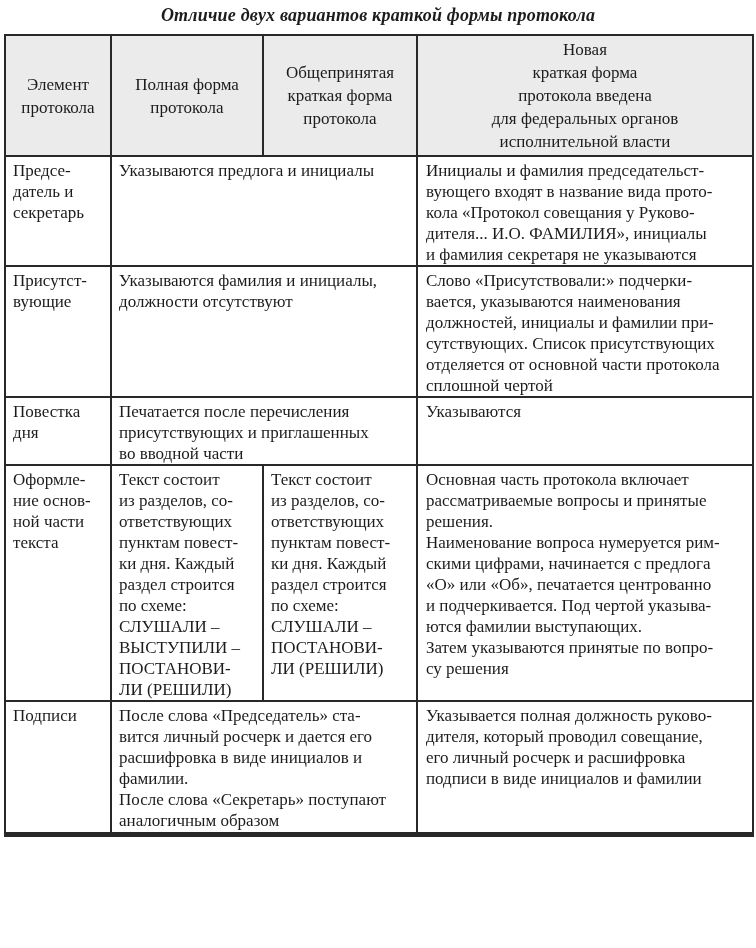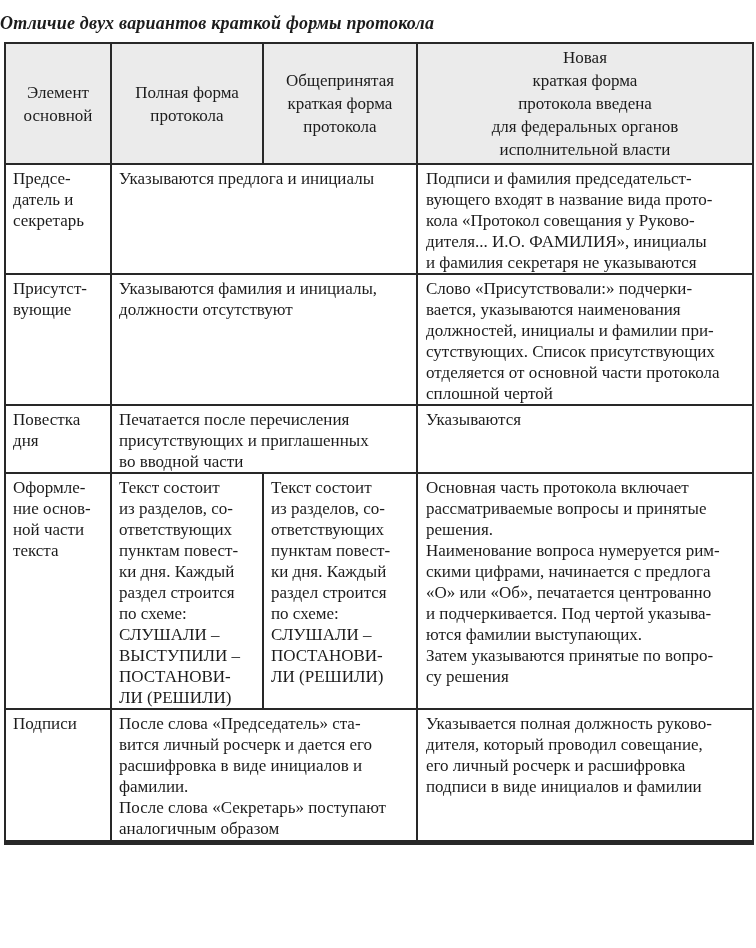--- a/index.html
+++ b/index.html
@@ -10,24 +10,25 @@
   html,body{margin:0;padding:0;background:#fff;}
   .page{
     position:relative;
     width:756px;height:948px;
     background:#fff;
     font-family:"Liberation Serif","DejaVu Serif",serif;
     color:var(--text);
     overflow:hidden;
   }
   .doc-title{
+    text-align:center;
     font-size:18px;
     font-weight:bold;
     font-style:italic;
-    padding-top:13px;
+    padding-top:5px;
     height:29px;
     letter-spacing:.2px;
   }
   table.protocol{
     margin-left:4px;
     width:748px;
     table-layout:fixed;
     border-collapse:collapse;
     border:2px solid var(--border);
     border-bottom:5px solid var(--border);
@@ -73,40 +74,40 @@
   <table class="protocol">
     <colgroup>
       <col class="c1">
         <col class="c2">
         <col class="c3">
         <col class="c4">
     </colgroup>
     <thead>
       <tr class="h-row">
         <th>Элемент
-основной</th>
+протокола</th>
         <th>Полная форма
 протокола</th>
         <th>Общепринятая
 краткая форма
 протокола</th>
         <th>Новая
 краткая форма
 протокола введена
 для федеральных органов
 исполнительной власти</th>
       </tr>
     </thead>
     <tbody>
       <tr class="r2">
         <td>Предсе-
 датель и
 секретарь</td>
         <td colspan="2">Указываются предлога и инициалы</td>
-        <td class="cell-new">Подписи и фамилия председательст-
+        <td class="cell-new">Инициалы и фамилия председательст-
 вующего входят в название вида прото-
 кола «Протокол совещания у Руково-
 дителя... И.О. ФАМИЛИЯ», инициалы
 и фамилия секретаря не указываются</td>
       </tr>
       <tr class="r3">
         <td>Присутст-
 вующие</td>
         <td colspan="2">Указываются фамилия и инициалы,
 должности отсутствуют</td>

